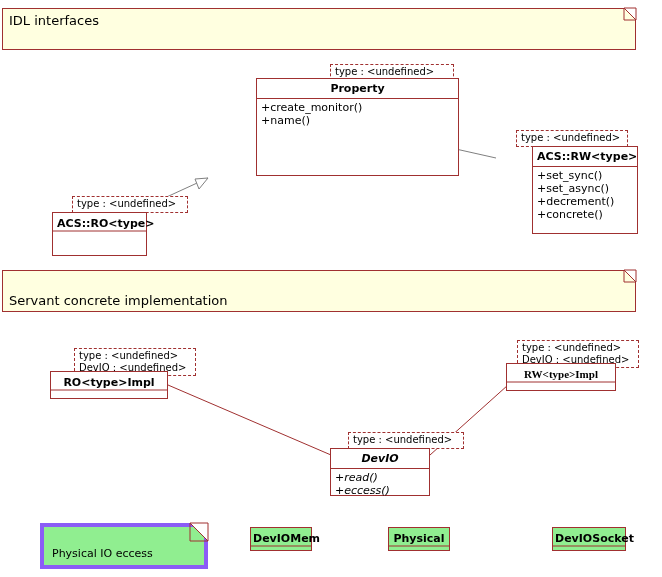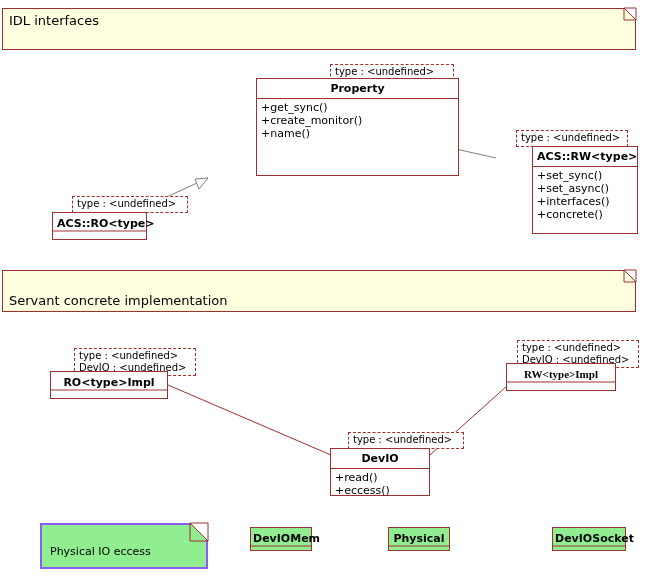--- a/index.html
+++ b/index.html
@@ -68,21 +68,21 @@
   }
 
   
   .greenbox{
     background:#90ee90;
     border:1px solid #a03030;
     box-sizing:border-box;
   }
   .greennote{
     background:#90ee90;
-    border:2px solid #8b5cf6;
+    border:4px solid #8b5cf6;
     box-sizing:border-box;
     position:relative;
   }
   .greennote .label{
     position:absolute;left:8px;top:20px;font-size:11px;
   }
   .greenclass .clsname{
     color:#000;
     font-weight:bold;
     text-align:center;
@@ -149,38 +149,37 @@
 </div>
 
 <div class="abs tagnote" style="left:348px;top:432px;width:116px;height:17px;">
   <span>type : &lt;undefined&gt;</span>
 </div>
 
 <div class="abs clsbox" style="left:212px;top:78px;width:203px;height:98px;margin-left:44px;">
   <div class="clsname">Property</div>
   <div class="clsdiv"></div>
   <div class="clsops">
-    <div>+get_sync()</div>
     <div>+create_monitor()</div>
     <div>+name()</div>
   </div>
 </div>
 
 <div class="abs clsbox" style="left:496px;top:146px;width:106px;height:88px;margin-left:36px;">
   <div class="clsname">ACS::RW&lt;type&gt;</div>
   <div class="clsdiv"></div>
   <div class="clsops">
     <div>+set_sync()</div>
     <div>+set_async()</div>
-    <div>+interfaces()</div>
+    <div>+decrement()</div>
     <div>+concrete()</div>
   </div>
 </div>
 
-<div class="abs clsbox" style="left:52px;top:212px;width:95px;height:28px;">
+<div class="abs clsbox" style="left:52px;top:212px;width:95px;height:44px;">
   <div class="clsname" style="padding-top:4px;">ACS::RO&lt;type&gt;</div>
 </div>
 
 <svg class="ovl">
   <line x1="52" y1="231" x2="147" y2="231" stroke="#a03030" stroke-width="1"></line>
 </svg>
 
 <div class="abs clsbox" style="left:50px;top:371px;width:118px;height:28px;">
   <div class="clsname" style="padding-top:4px;">RO&lt;type&gt;Impl</div>
 </div>
@@ -188,21 +187,21 @@
   <line x1="50" y1="390" x2="168" y2="390" stroke="#a03030" stroke-width="1"></line>
 </svg>
 
 <div class="abs clsbox" style="left:506px;top:363px;width:110px;height:28px;font-family:Liberation Serif, serif;">
   <div class="clsname" style="padding-top:4px;">RW&lt;type&gt;Impl</div>
 </div>
 <svg class="ovl">
   <line x1="506" y1="382" x2="616" y2="382" stroke="#a03030" stroke-width="1"></line>
 </svg>
 
-<div class="abs clsbox" style="left:330px;top:448px;width:100px;height:48px;">
+<div class="abs clsbox" style="left:330px;top:448px;width:100px;height:48px;font-style:italic;">
   <div class="clsname">DevIO</div>
   <div class="clsdiv"></div>
   <div class="clsops">
     <div>+read()</div>
     <div>+eccess()</div>
   </div>
 </div>
 
 <div class="abs greennote" style="left:40px;top:523px;width:168px;height:46px;">
   <span class="label">Physical IO eccess</span>

